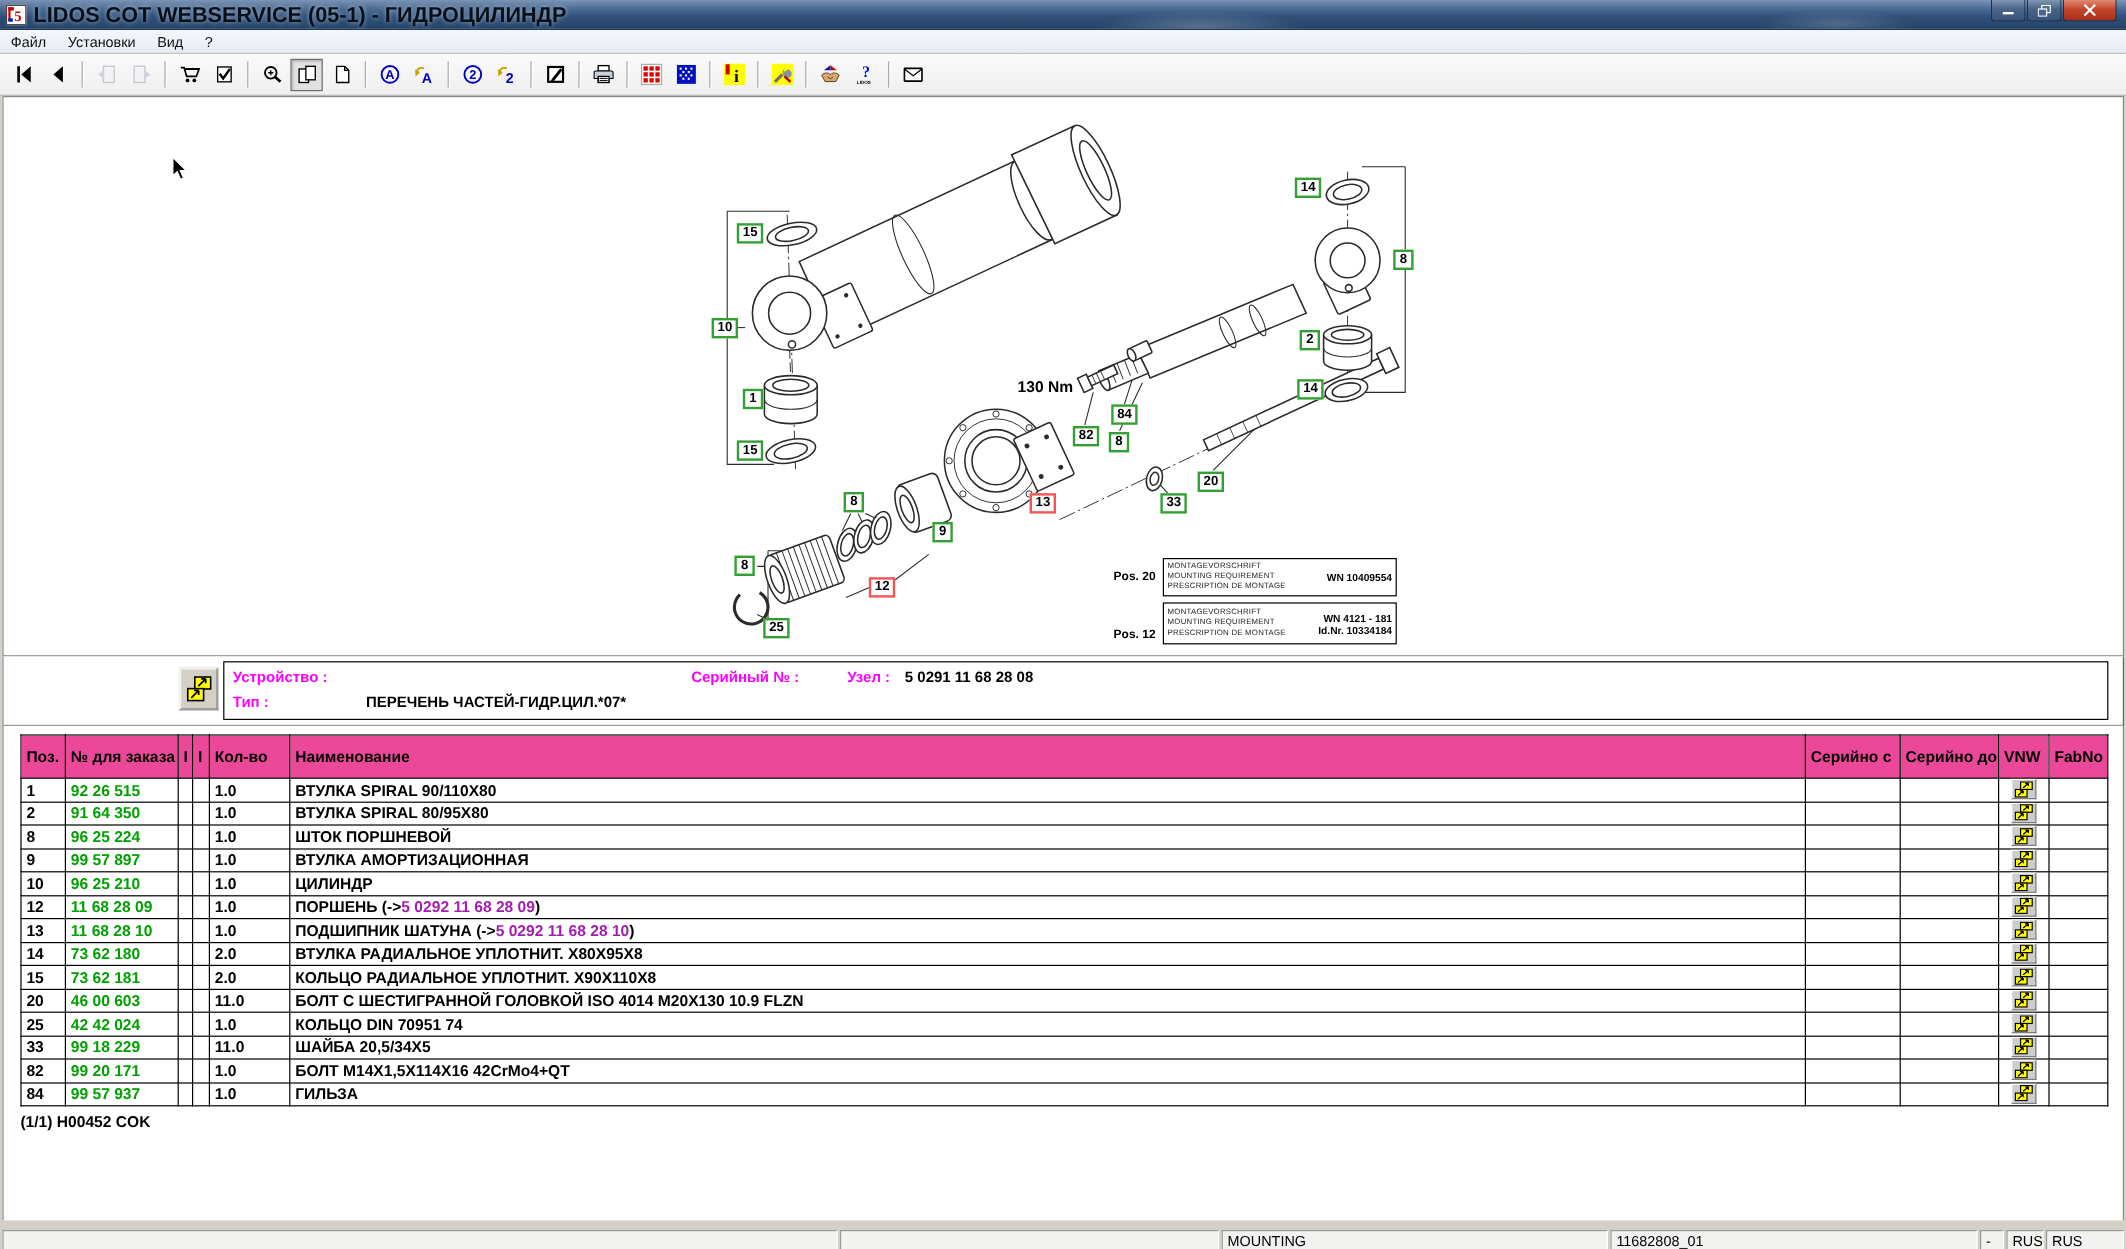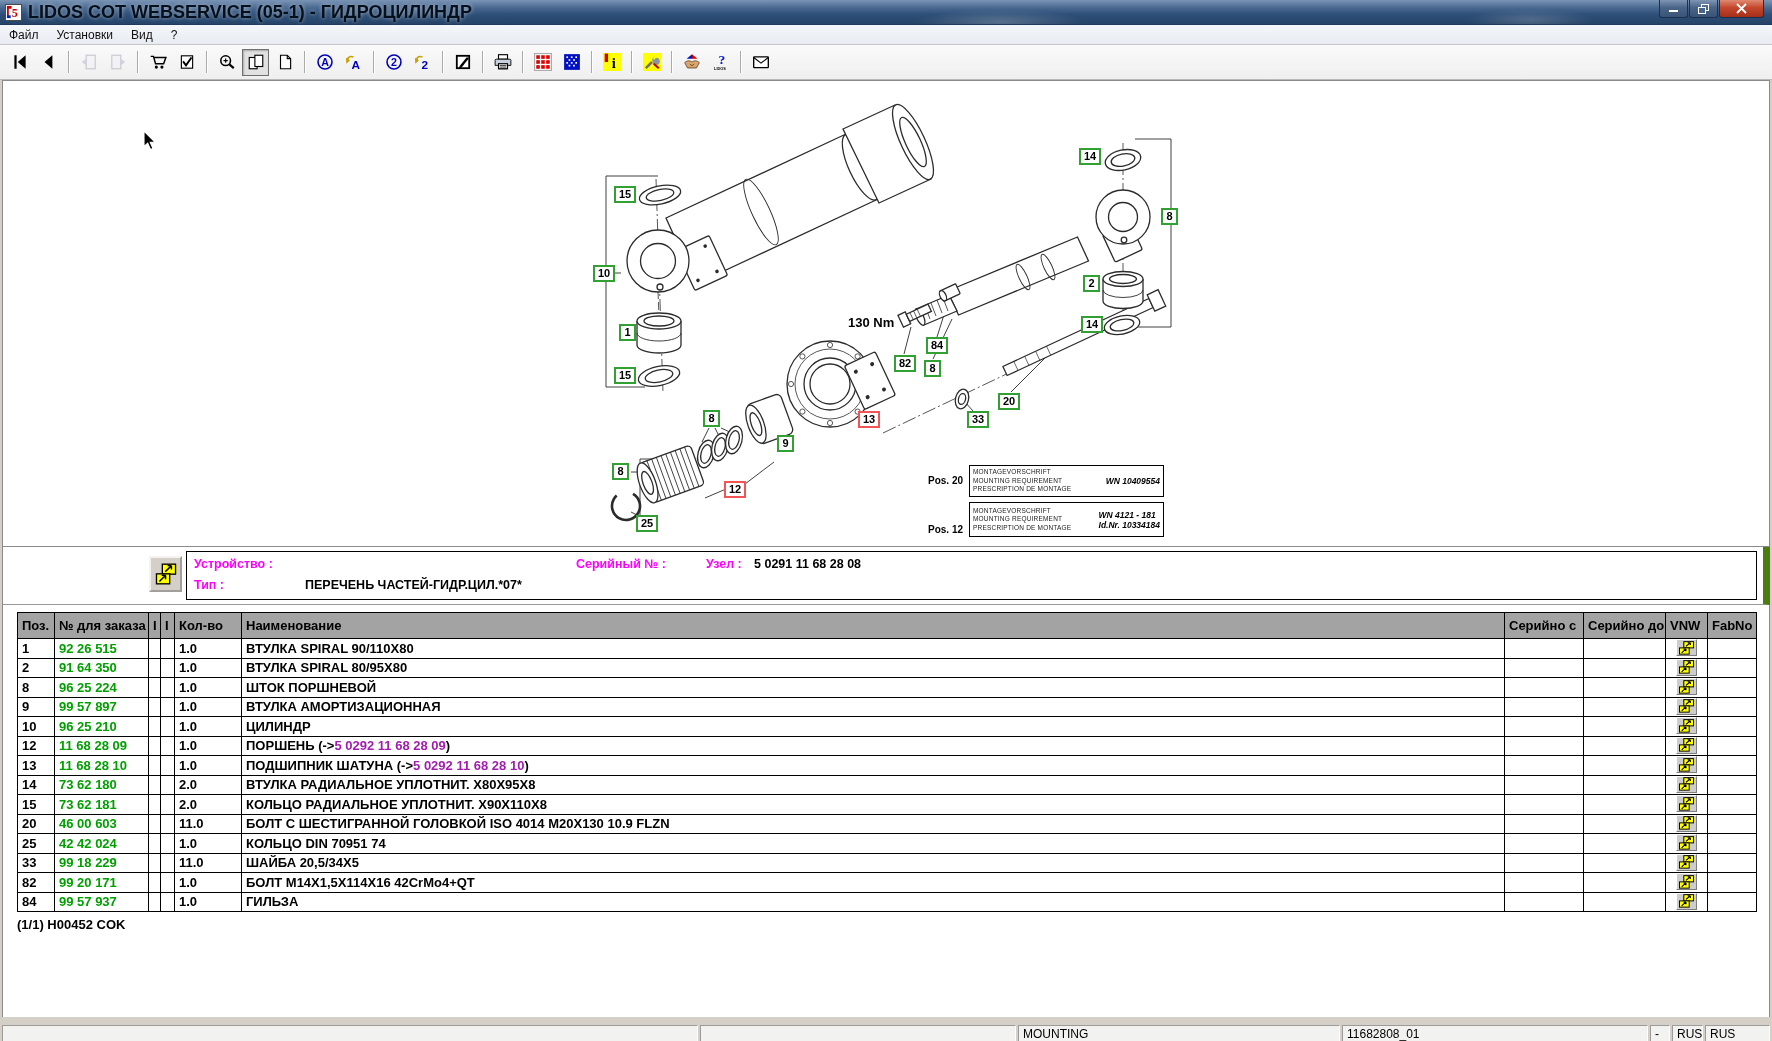--- a/index.html
+++ b/index.html
@@ -43,37 +43,37 @@
   .diagram{ height:467px; margin:0 2px; background:#fff; border:1px solid #8A8A8A; position:relative; overflow:hidden; }
   .diagram svg.art{ position:absolute; left:0; top:0; }
   .callout{ position:absolute; background:#fff; border:2px solid #33A033; font:bold 11px "Liberation Sans",sans-serif;
     color:#000; line-height:13px; padding:0 3px; min-width:17px; text-align:center; }
   .callout.red{ border-color:#F25555; }
   .torque{ position:absolute; font:bold 13px "Liberation Sans",sans-serif; color:#000; }
   .posnote{ position:absolute; font:bold 10px "Liberation Sans",sans-serif; }
   .notebox{ position:absolute; border:1px solid #000; background:#fff; display:flex; align-items:center; padding:1px 3px; }
   .notebox .nlines{ flex:1; }
   .notebox .nline{ font-size:6.5px; line-height:8.5px; color:#222; white-space:nowrap; letter-spacing:.2px; }
-  .notebox .nrefs{ padding-left:4px;font-style:italic; }
+  .notebox .nrefs{ text-align:right; padding-left:4px; }
   .notebox .nref{ font-size:8.5px; font-weight:bold; line-height:10px; white-space:nowrap; }
 
   
-  .infopanel{ height:58px; margin:0 2px; background:#fff; border-left:1px solid #8A8A8A; border-right:7px solid #4d7c0f;
+  .infopanel{ height:58px; margin:0 2px; background:#fff; border-left:1px solid #8A8A8A; border-right:1px solid #4d7c0f;
     border-bottom:1px solid #999; position:relative; }
   .infobtn{ position:absolute; left:146px; top:9px; width:33px; height:36px; background:#D4D0C8;
     border:2px outset #F4F2EE; display:flex; align-items:center; justify-content:center; }
   .infobox{ position:absolute; left:183px; top:4px; width:1571px; height:49px; border:1px solid #000; }
   .ilabel{ position:absolute; font:bold 12.5px "Liberation Sans",sans-serif; color:#FF00FF; white-space:nowrap; }
   .ivalue{ position:absolute; font:bold 12.5px "Liberation Sans",sans-serif; color:#000; white-space:nowrap; }
 
   
   .tablearea{ margin:0 2px; background:#fff; border-left:1px solid #8A8A8A; border-right:1px solid #8A8A8A;
     height:412px; position:relative; padding:7px 0 0 14px; }
   table.parts{ border-collapse:collapse; table-layout:fixed; width:1739px; font:bold 13px "Liberation Sans",sans-serif; }
-  table.parts th{ background:#a3a3a3; border:1px solid #000; text-align:left; padding:1px 4px; height:26px;
+  table.parts th{ background:#ec4899; border:1px solid #000; text-align:left; padding:1px 4px; height:36px;
     font-weight:bold; overflow:hidden; white-space:nowrap; }
   table.parts td{ border:1px solid #000; padding:0 4px; height:19px; overflow:hidden; white-space:nowrap; }
   td.c-ord{ color:#00A000; }
   td.c-vnw{ text-align:center; padding:0; }
   .partlink{ color:#a21caf; cursor:pointer; }
   .vnwbtn{ display:inline-flex; align-items:center; justify-content:center; width:21px; height:17px;
     background:#CDCDCD; border:1px solid; border-color:#fff #7d7d7d #7d7d7d #fff; padding:0; }
   .tfooter{ font:bold 13px "Liberation Sans",sans-serif; color:#000; margin-top:5px; }
 
   

